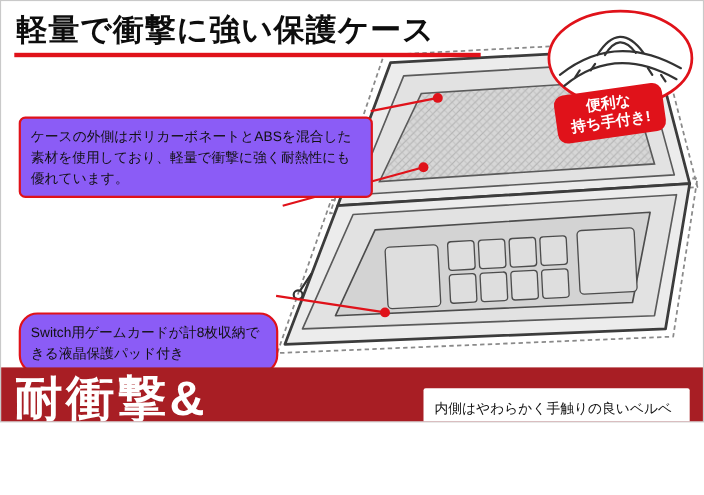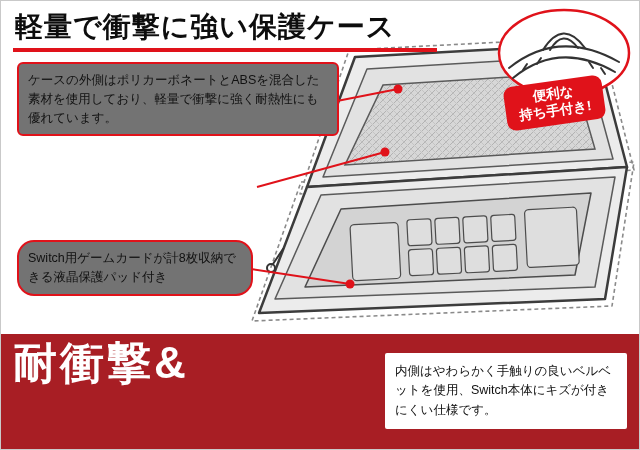--- a/index.html
+++ b/index.html
@@ -2,37 +2,38 @@
 <html style="--accent-red: #e0121a; --banner-red: #a81e24;"><head>
 <meta charset="utf-8">
 <style>
   * { margin:0; padding:0; box-sizing:border-box; }
   :root { --accent-red:#e0121a; --banner-red:#a81e24; }
   body {
     font-family:"Liberation Sans","DejaVu Sans",sans-serif;
     background:#fff;
   }
   .page {
-    position:relative; width:640px; height:450px;
+    position:relative; width:640px; height:384px;
     background:#fff; border:1px solid #c9c9c9; overflow:hidden;
   }
   .title {
     position:absolute; left:14px; top:7px;
     font-size:28px; font-weight:bold; color:#0d0d0d; letter-spacing:1px;
     z-index:4;
   }
   .title-underline {
     position:absolute; left:12px; top:47px; width:424px; height:4px;
     background:var(--accent-red); z-index:4;
   }
   .callout {
-    position:absolute; background:#737373;
+    position:absolute; background:#8b5cf6;
     border:2px solid var(--accent-red); border-radius:6px;
     padding:7px 9px; font-size:12.5px; line-height:1.5; color:#111;
     z-index:4;
+    margin-top:44px;
   }
   .callout-1 { left:16px; top:61px;  width:322px; }
   .callout-2 { left:16px; top:151px; width:242px; }
   .callout-3 { left:16px; top:239px; width:236px;border-radius:17px; }
   .connectors { position:absolute; left:0; top:0; z-index:3; pointer-events:none; }
   .connector-line { stroke:var(--accent-red); stroke-width:2; }
   .connector-dot  { fill:var(--accent-red); }
   .case-illo   { position:absolute; left:242px; top:36px; z-index:1; }
   .handle-illo { position:absolute; left:492px; top:5px;  z-index:2; }
   .handle-badge {

